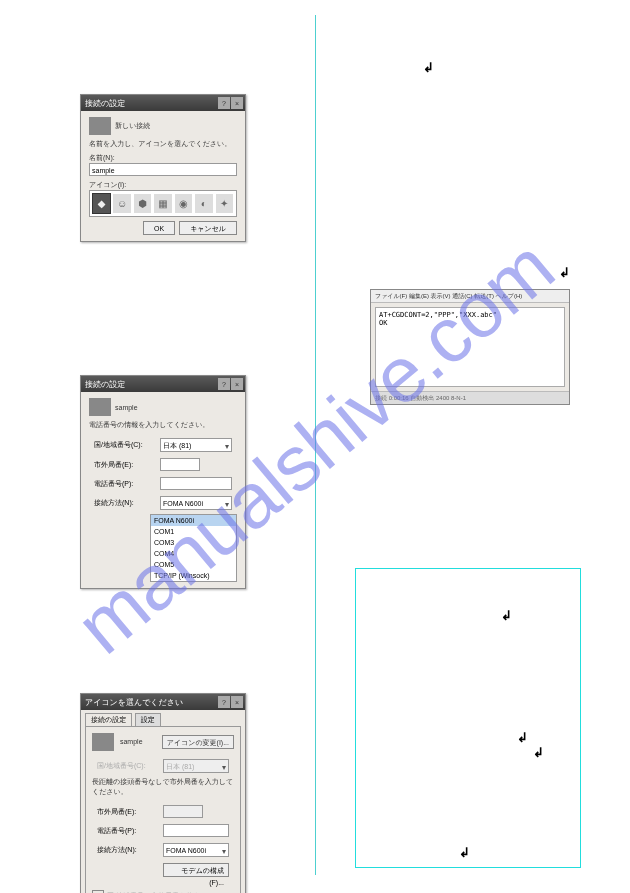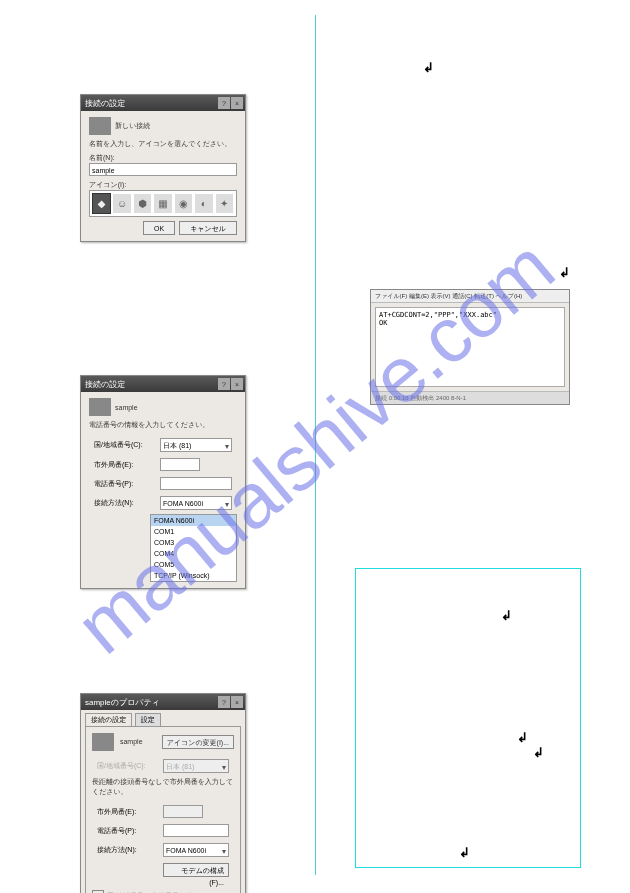--- a/index.html
+++ b/index.html
@@ -290,21 +290,21 @@
         <div>COM3</div>
         <div>COM4</div>
         <div>COM5</div>
         <div>TCP/IP (Winsock)</div>
       </div>
     </div>
   </div>
 
   <div class="dialog" style="left:80px; top:693px; width:164px;">
     <div class="titlebar">
-      <span>sampleのプロパティ</span>
+      <span>アイコンを選んでください</span>
       <div class="tclose">
         <div class="tbtn">?</div>
         <div class="tbtn">×</div>
       </div>
     </div>
     <div style="padding:3px 4px 0 4px;">
       <span style="background:#ece9e4;border:1px solid #999;border-bottom:none;font-size:7px;padding:1px 5px;display:inline-block;">接続の設定</span>
       <span style="background:#ddd;border:1px solid #999;border-bottom:none;font-size:7px;padding:1px 5px;display:inline-block;">設定</span>
     </div>
     <div class="dbody" style="border:1px solid #999;margin:0 4px 4px 4px;padding:6px;">

